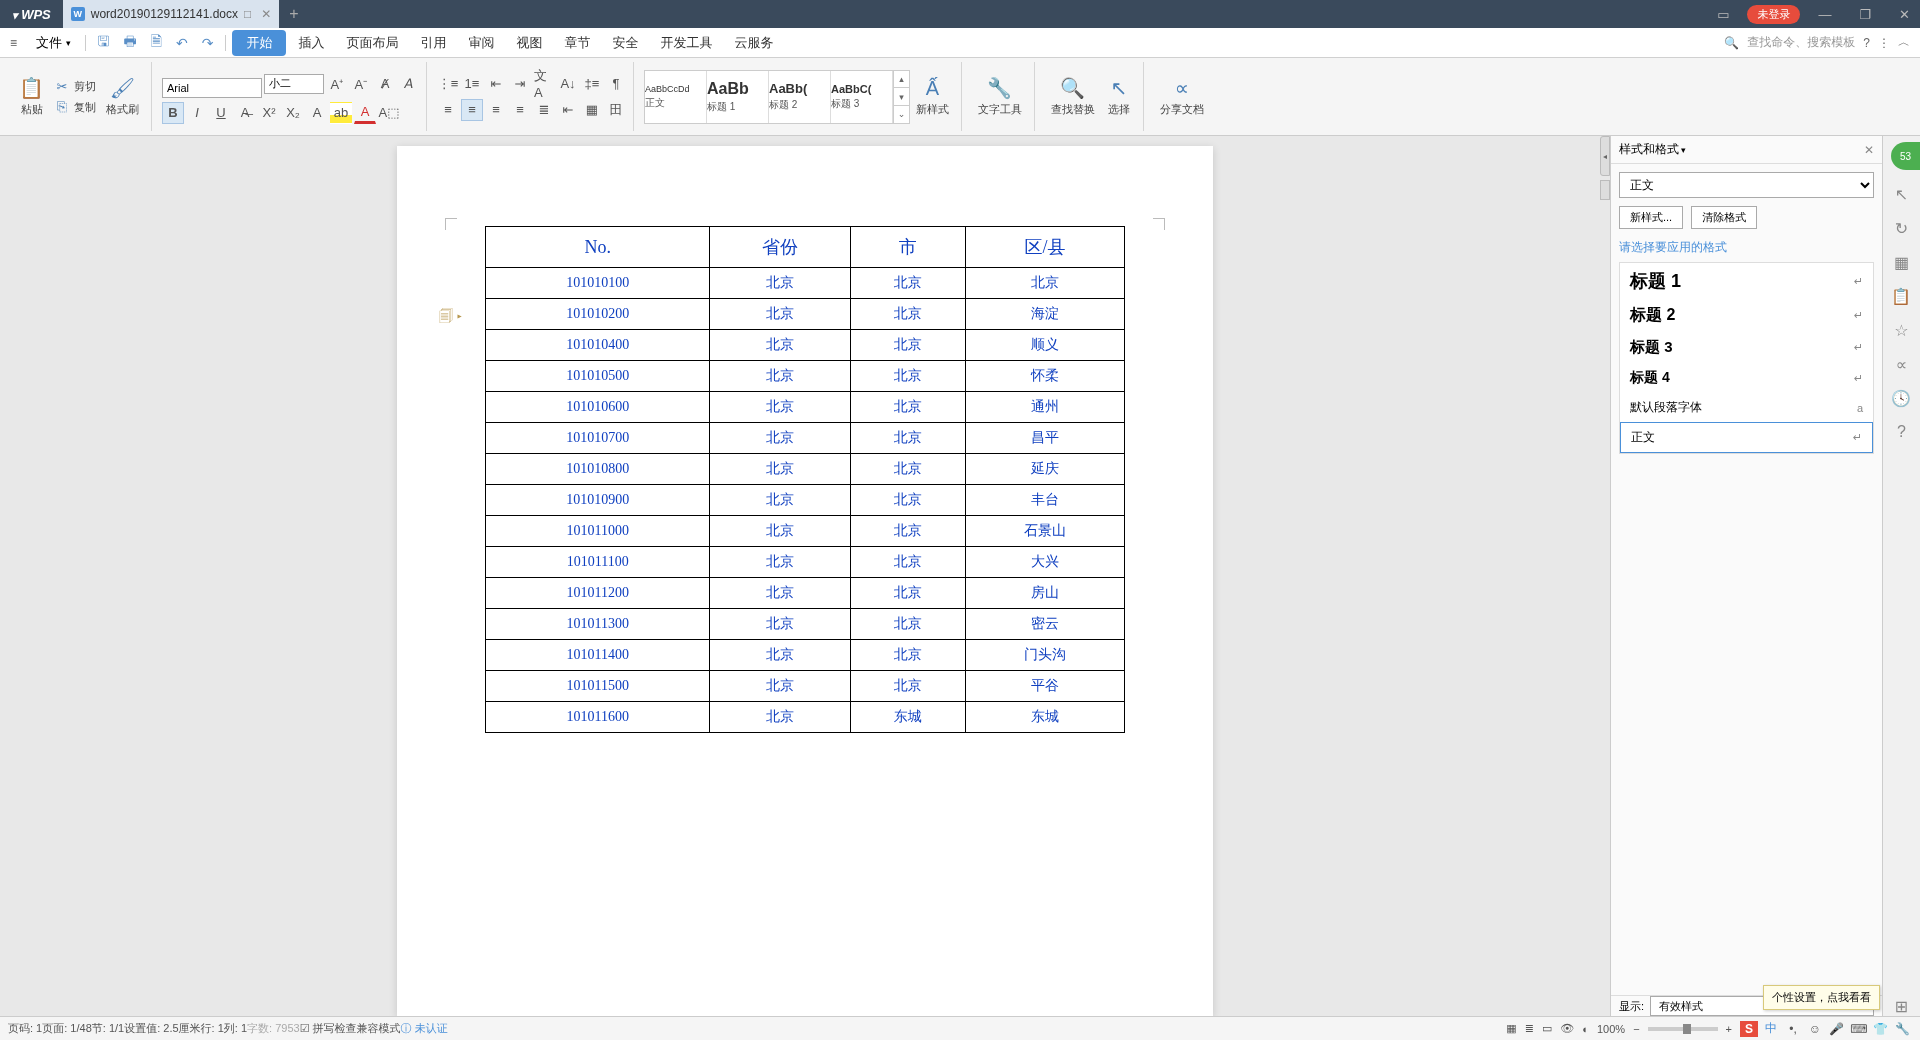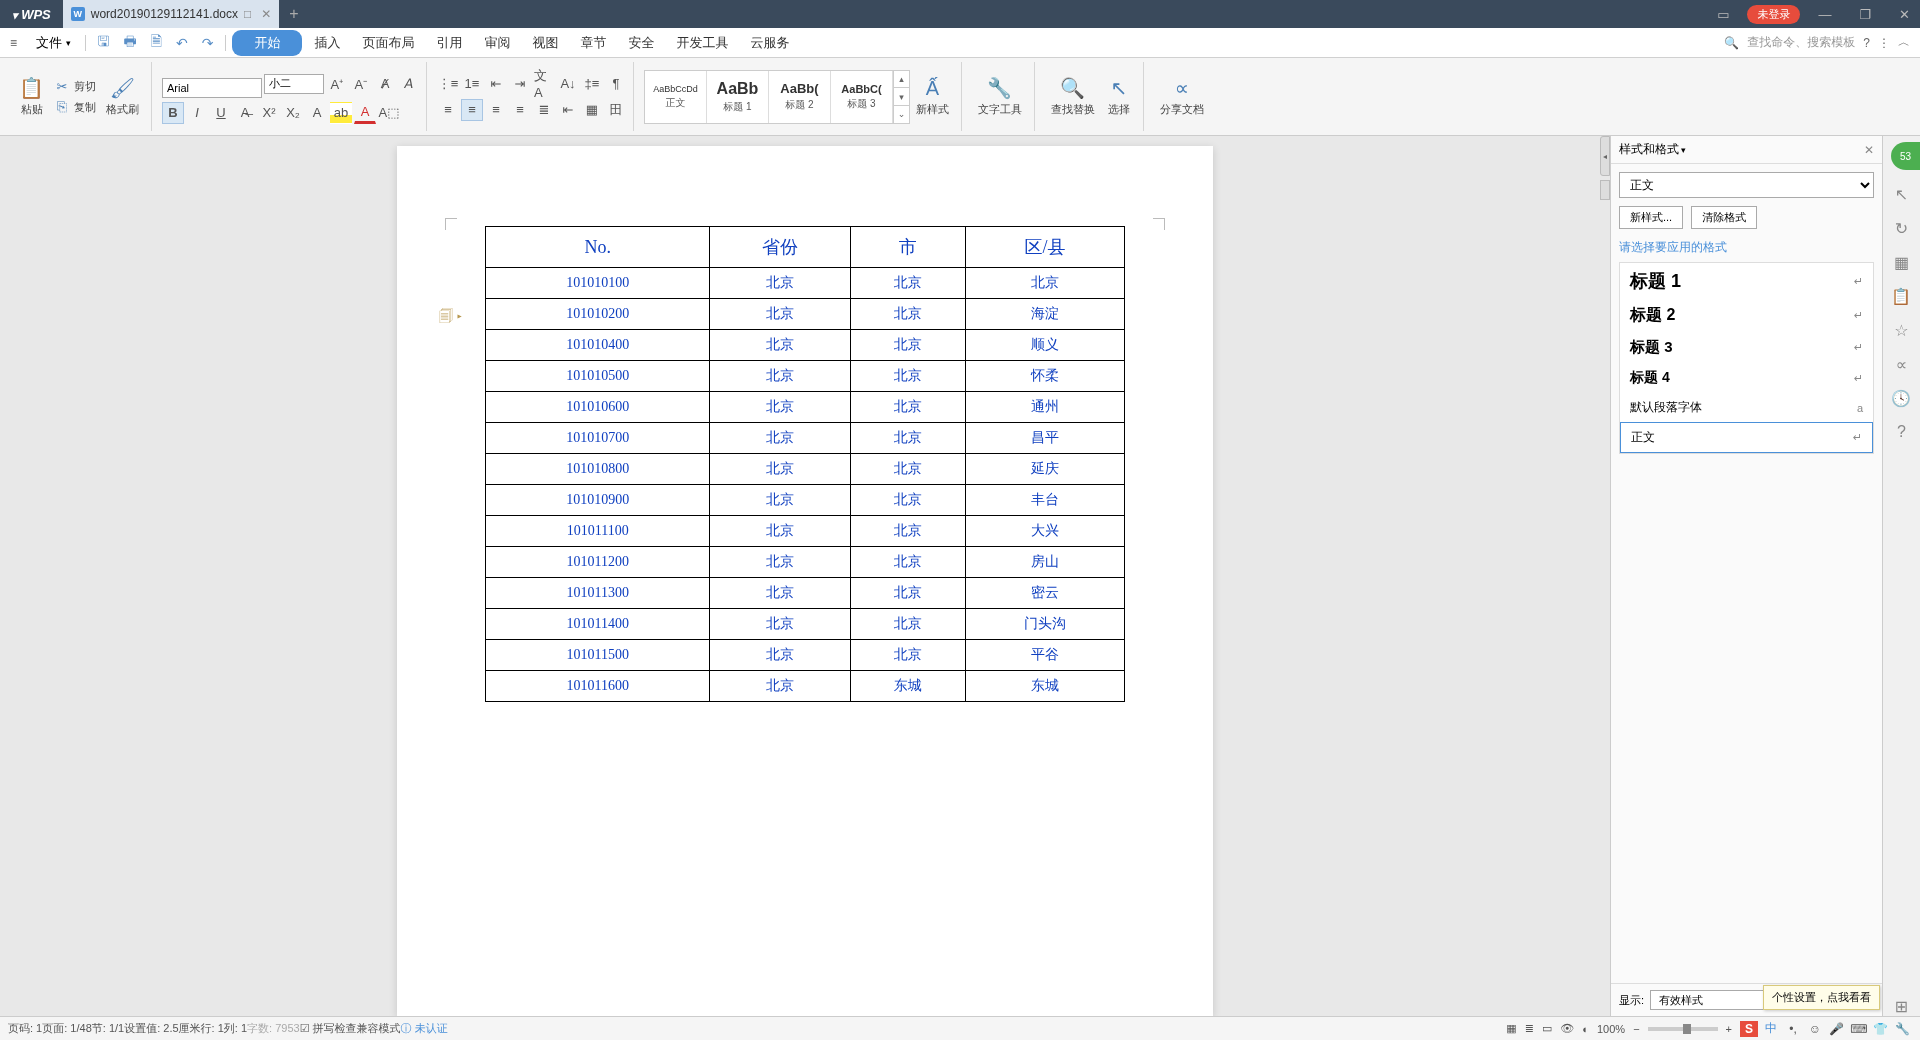--- a/index.html
+++ b/index.html
@@ -17,38 +17,38 @@
 .login-badge { background: #e74c3c; color: #fff; padding: 2px 10px; border-radius: 10px; font-size: 11px; }
 .win-btn { color: #bbb; padding: 0 10px; font-size: 13px; cursor: pointer; }
 
 
 .menubar { height: 30px; background: #fff; border-bottom: 1px solid #d0d0d0; display: flex; align-items: center; padding: 0 10px; gap: 2px; }
 .menu-icon { width: 18px; height: 14px; cursor: pointer; margin-right: 6px; color: #555; }
 .menu-file { display: flex; align-items: center; gap: 4px; cursor: pointer; font-size: 13px; margin-right: 8px; }
 .qat-icon { color: #5a8fc7; padding: 0 6px; cursor: pointer; font-size: 14px; }
 .qat-sep { width: 1px; height: 16px; background: #ccc; margin: 0 4px; }
 .menu-tab { padding: 4px 10px; font-size: 13px; cursor: pointer; color: #333; }
-.menu-tab-active { background: #4a90d9; color: #fff; border-radius: 9px; padding: 4px 22px; }
+.menu-tab-active { background: #4a90d9; color: #fff; border-radius: 4px; padding: 4px 14px; }
 .menubar-right { margin-left: auto; display: flex; align-items: center; gap: 8px; color: #666; font-size: 12px; }
 
 
 .ribbon { height: 78px; background: #f5f5f5; border-bottom: 1px solid #ccc; display: flex; align-items: center; padding: 4px 8px; gap: 4px; }
 .ribbon-group { display: flex; align-items: center; height: 100%; padding: 0 6px; border-right: 1px solid #d5d5d5; }
 .ribbon-big-btn { display: flex; flex-direction: column; align-items: center; justify-content: center; padding: 2px 6px; cursor: pointer; gap: 2px; font-size: 11px; color: #444; }
 .ribbon-big-icon { width: 24px; height: 24px; color: #4a7fb5; display: flex; align-items: center; justify-content: center; font-size: 20px; }
 .ribbon-col { display: flex; flex-direction: column; gap: 3px; justify-content: center; }
 .ribbon-small-btn { display: flex; align-items: center; gap: 4px; font-size: 11px; color: #444; cursor: pointer; padding: 1px 4px; }
 .ribbon-small-icon { width: 16px; height: 16px; color: #4a7fb5; display: flex; align-items: center; justify-content: center; font-size: 13px; }
 .font-select { width: 100px; height: 20px; border: 1px solid #aaa; background: #fff; font-size: 11px; padding: 0 4px; margin-top: 8px; }
 .size-select { width: 60px; height: 20px; border: 1px solid #aaa; background: #fff; font-size: 11px; padding: 0 4px; }
 .btn-row { display: flex; gap: 2px; align-items: center; }
 .tool-btn { width: 22px; height: 22px; display: flex; align-items: center; justify-content: center; cursor: pointer; color: #555; font-size: 13px; border: 1px solid transparent; }
 .tool-btn-active { border: 1px solid #a8c5e3; background: #d9e8f5; }
 .style-gallery { display: flex; border: 1px solid #ccc; background: #fff; height: 54px; }
-.style-item { width: 62px; border-right: 1px solid #ddd; display: flex; flex-direction: column; align-items: center; justify-content: center; cursor: pointer; font-size: 10px; }
+.style-item { width: 62px; border-right: 1px solid #ddd; display: flex; flex-direction: column; justify-content: center; cursor: pointer; font-size: 10px; }
 .style-preview { font-size: 11px; color: #333; margin-bottom: 2px; }
 .style-name { font-size: 10px; color: #555; }
 .gallery-nav { width: 16px; display: flex; flex-direction: column; border-left: 1px solid #ccc; }
 .gallery-nav-btn { flex: 1; display: flex; align-items: center; justify-content: center; font-size: 9px; color: #666; cursor: pointer; border-bottom: 1px solid #ccc; }
 
 
 .doc-area { position: absolute; top: 136px; left: 0; right: 310px; bottom: 24px; background: #e8e8e8; overflow: hidden; display: flex; justify-content: center; }
 .page { width: 816px; background: #fff; margin-top: 10px; box-shadow: 0 2px 8px rgba(0,0,0,0.15); padding: 80px 56px 20px; position: relative; }
 .page-margin-tl { position: absolute; top: 72px; left: 48px; width: 12px; height: 12px; border-left: 1px solid #bbb; border-top: 1px solid #bbb; }
 .page-margin-tr { position: absolute; top: 72px; right: 48px; width: 12px; height: 12px; border-right: 1px solid #bbb; border-top: 1px solid #bbb; }
@@ -69,21 +69,21 @@
 .sidebar-btn { border: 1px solid #aaa; background: #fff; padding: 3px 10px; font-size: 11px; cursor: pointer; }
 .sidebar-label { color: #4a90d9; margin-top: 10px; font-size: 12px; }
 .style-list { margin-top: 6px; border: 1px solid #ddd; background: #fff; }
 .style-list-item { padding: 6px 10px; display: flex; align-items: center; justify-content: space-between; cursor: pointer; font-size: 13px; }
 .style-h1 { font-size: 18px; font-weight: bold; }
 .style-h2 { font-size: 16px; font-weight: bold; }
 .style-h3 { font-size: 15px; font-weight: bold; }
 .style-h4 { font-size: 14px; font-weight: bold; }
 .style-selected { border: 1px solid #4a90d9; }
 .para-mark { color: #888; font-size: 11px; }
-.sidebar-footer { border-top: 1px solid #ddd; padding: 6px 8px; display: flex; align-items: center; gap: 6px; font-size: 11px; }
+.sidebar-footer { border-top: 1px solid #ddd; padding: 0 8px; display: flex; align-items: center; gap: 6px; font-size: 11px; }
 .show-select { flex: 1; border: 1px solid #aaa; background: #fff; font-size: 11px; padding: 2px 4px; }
 .tooltip-balloon { position: absolute; right: 40px; bottom: 30px; background: #fffde9; border: 1px solid #d8c97a; padding: 4px 8px; font-size: 11px; box-shadow: 1px 1px 3px rgba(0,0,0,0.2); }
 
 
 .right-toolbar { position: absolute; top: 136px; right: 0; bottom: 24px; width: 38px; background: #f0f0f0; border-left: 1px solid #ccc; display: flex; flex-direction: column; align-items: center; padding-top: 6px; gap: 14px; }
 .rt-icon { width: 20px; height: 20px; color: #888; cursor: pointer; display: flex; align-items: center; justify-content: center; font-size: 16px; }
 .rt-badge { width: 30px; height: 28px; background: #4caf50; border-radius: 50% 0 0 50%; color: #fff; font-size: 10px; display: flex; align-items: center; justify-content: center; margin-right: -8px; }
 
 
 .panel-handle { position: absolute; right: 310px; top: 136px; width: 10px; height: 40px; background: #ddd; border: 1px solid #bbb; border-radius: 3px 0 0 3px; cursor: pointer; display: flex; align-items: center; justify-content: center; font-size: 8px; color: #666; }
@@ -336,20 +336,26 @@
             <td>北京</td>
             <td>延庆</td>
           </tr>
           <tr>
             <td>101010900</td>
             <td>北京</td>
             <td>北京</td>
             <td>丰台</td>
           </tr>
           <tr>
+            <td>101011000</td>
+            <td>北京</td>
+            <td>北京</td>
+            <td>石景山</td>
+          </tr>
+          <tr>
             <td>101011100</td>
             <td>北京</td>
             <td>北京</td>
             <td>大兴</td>
           </tr>
           <tr>
             <td>101011200</td>
             <td>北京</td>
             <td>北京</td>
             <td>房山</td>

